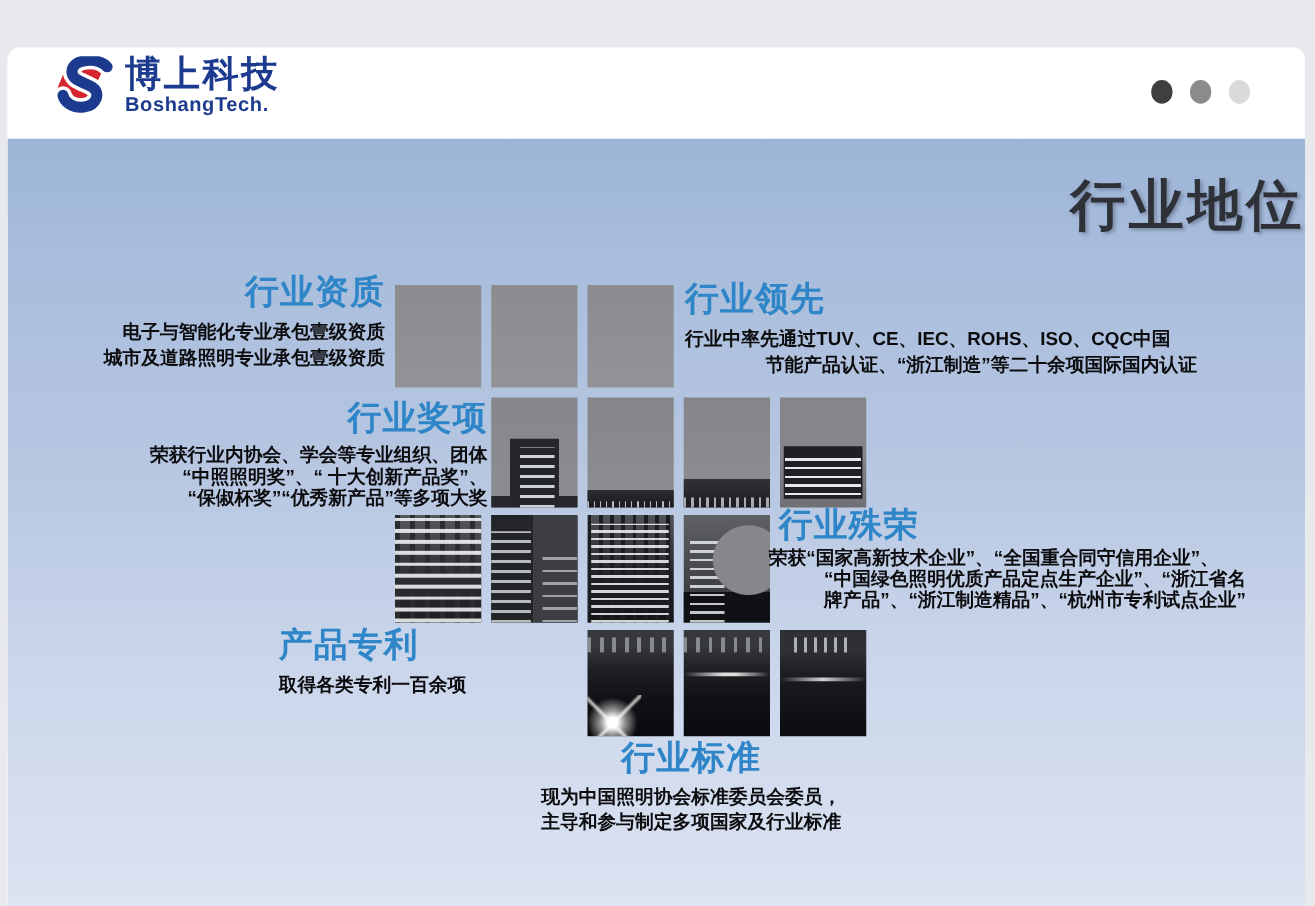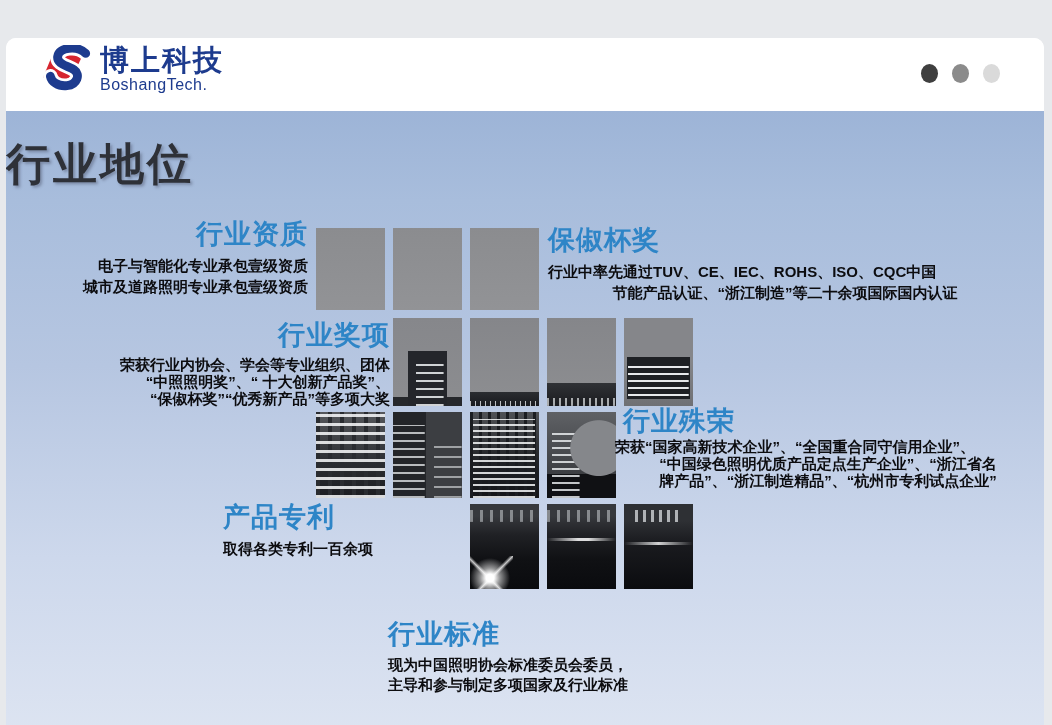--- a/index.html
+++ b/index.html
@@ -12,34 +12,34 @@
   .page {
     position:absolute; left:6px; top:6px; width:1038px; height:711px;
     background:#ffffff; border-radius:10px; overflow:hidden;margin-top:32px;
   }
   
   .header { position:absolute; left:0; top:0; width:100%; height:73px; background:#ffffff; }
   .logo { position:absolute; left:34px; top:7px; display:flex; align-items:center; cursor:pointer; }
   .logo-mark { width:54px; height:48px; }
   .logo-text { margin-left:6px; display:flex; flex-direction:column; line-height:1; }
   .brand-cn { font-size:29px; font-weight:900; color:#1d3b8e; letter-spacing:2px; }
-  .brand-en { font-size:16px; font-weight:400; color:#1d3b8e; margin-top:2px; letter-spacing:0.5px; }
+  .brand-en { font-size:16px; font-weight:700; color:#1d3b8e; margin-top:2px; letter-spacing:0.5px; }
   .dots { position:absolute; right:44px; top:26px; display:flex; gap:14px; }
   .dot { width:17px; height:19px; border-radius:50%; cursor:pointer; }
   .dot.d1 { background:#3f3f3f; }
   .dot.d2 { background:#8b8b8b; }
   .dot.d3 { background:#dadada; }
   
   .slide {
     position:absolute; left:0; top:73px; width:1038px; height:638px;
     background:linear-gradient(180deg,#9db4d7 0%,#a8bddc 14%,#b6c6e1 40%,#cdd8ec 70%,#dee5f2 100%);
     overflow:hidden;
   }
   .slide-title {
-    position:absolute; left:0; top:24px; width:100%; text-align:left;
+    position:absolute; left:0; top:24px; width:100%; text-align:right;
     font-family:"DejaVu Serif","Liberation Serif",serif;
     font-size:44px; font-weight:600; color:#2e3138; letter-spacing:3px;
     text-shadow:2px 2px 3px rgba(45,50,70,.35);
   }
   
   .sec { position:absolute; }
   .sec .h {
     font-family:"DejaVu Serif","Liberation Serif",serif;
     font-size:27px; line-height:30px; color:#2e85c7; font-weight:600;
     margin:0 0 6px 0; letter-spacing:1px;
@@ -48,21 +48,21 @@
   .sec-qual   { left:22px;  top:108px; width:280px; text-align:right; }
   .sec-lead   { left:542px; top:114px; width:474px; text-align:left; }
   .sec-lead .ln.c { text-align:center; }
   .sec-awards { left:84px;  top:209px; width:300px; text-align:right; }
   .sec-awards .ln { line-height:17px; }
   .sec-honors { left:609px; top:295px; width:426px; text-align:left; }
   .sec-honors .h { padding-left:8px; margin-bottom:2px; }
   .sec-honors .ln { line-height:17px; }
   .sec-honors .ln.c { text-align:center; }
   .sec-pat    { left:217px; top:391px; width:240px; text-align:left; }
-  .sec-std    { left:382px; top:508px; width:330px; }
+  .sec-std    { left:382px; top:481px; width:330px; text-align:center; }
   .sec-std .ln { line-height:20px; }
   
   .tile { position:absolute; width:69px; }
   .t-sky { background:linear-gradient(180deg,#8b8c8f 0%,#929396 100%); }
   .t-horizon {
     background:
       repeating-linear-gradient(90deg, rgba(228,231,233,.8) 0 1px, rgba(228,231,233,0) 1px 5px) left bottom/100% 6% no-repeat,
       linear-gradient(180deg, rgba(42,44,48,0) 0 84%, #2b2d31 84%, #191a1e 100%),
       linear-gradient(180deg,#85868a,#8d8e91);
   }
@@ -180,21 +180,21 @@
       <div class="tile t-night-build" style="left:618px;top:393px;height:85px;"></div>
     </div>
 
     <div class="sec sec-qual">
       <div class="h">行业资质</div>
       <div class="ln">电子与智能化专业承包壹级资质</div>
       <div class="ln">城市及道路照明专业承包壹级资质</div>
     </div>
 
     <div class="sec sec-lead">
-      <div class="h">保俶杯奖</div>
+      <div class="h">行业领先</div>
       <div class="ln">行业中率先通过TUV、CE、IEC、ROHS、ISO、CQC中国</div>
       <div class="ln c">节能产品认证、“浙江制造”等二十余项国际国内认证</div>
     </div>
 
     <div class="sec sec-awards">
       <div class="h">行业奖项</div>
       <div class="ln">荣获行业内协会、学会等专业组织、团体</div>
       <div class="ln">“中照照明奖”、“ 十大创新产品奖”、</div>
       <div class="ln">“保俶杯奖”“优秀新产品”等多项大奖</div>
     </div>

